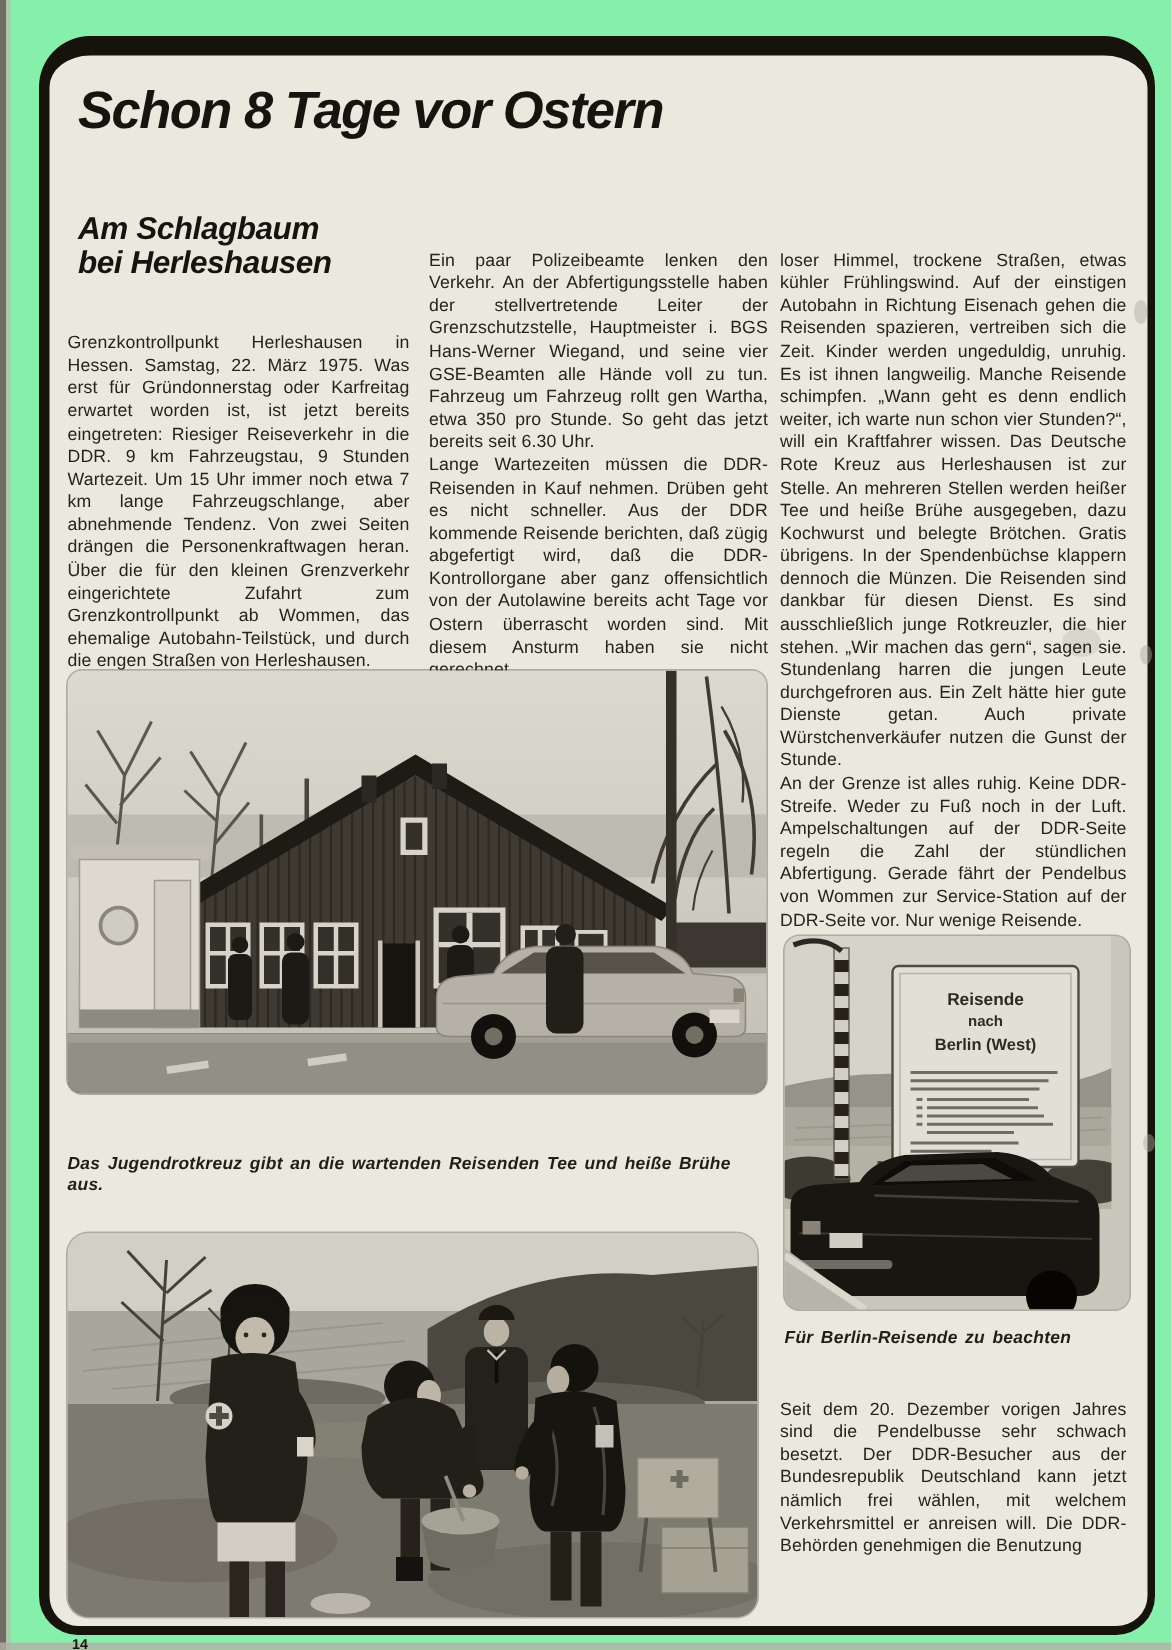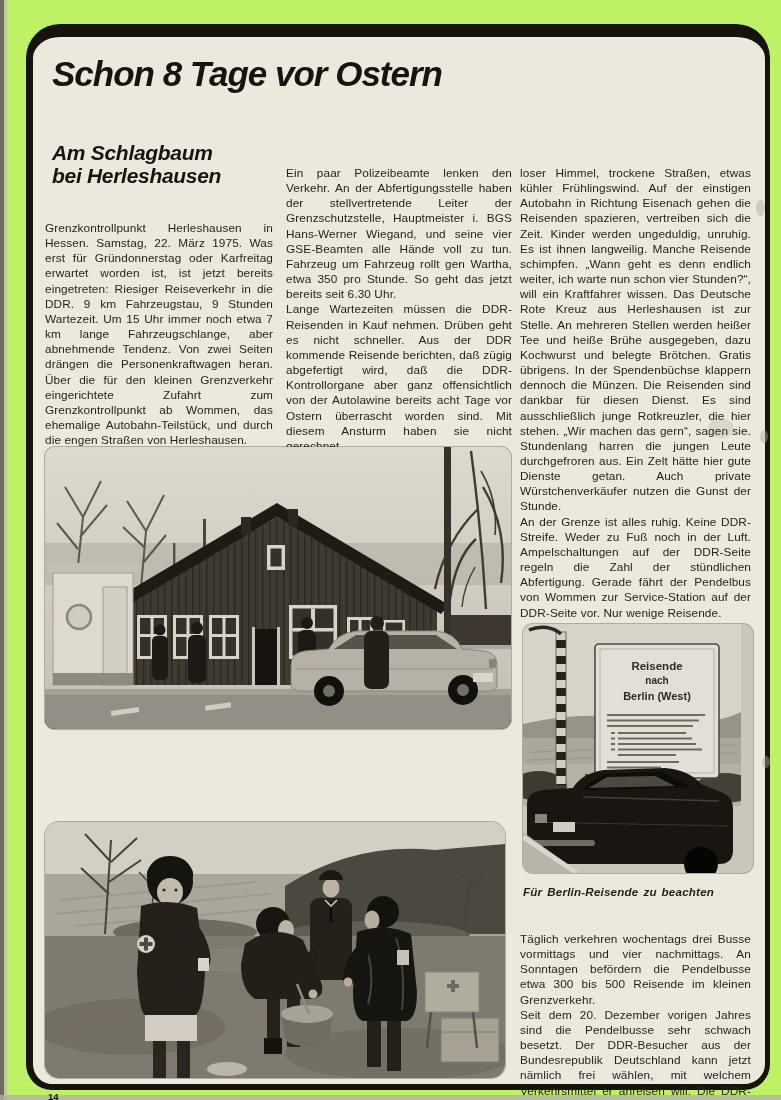--- a/index.html
+++ b/index.html
@@ -4,21 +4,21 @@
 <style>
   html,body{margin:0;padding:0;}
   body{
     width:781px;height:1100px;
     font-family:"Liberation Sans",sans-serif;
     background:#dcd8cc;
     position:relative;overflow:hidden;
   }
   .page{
     position:absolute;left:0;top:0;width:781px;height:1100px;
-    background:#bef264;
+    background:#86efac;
   }
   
   .edge-left{position:absolute;left:0;top:0;width:4px;height:1100px;background:#6e6b63;}
   .edge-left2{position:absolute;left:4px;top:0;width:3px;height:1100px;background:#bcb9ae;opacity:.7;}
   .edge-bottom{position:absolute;left:0;top:1095px;width:781px;height:5px;background:#b3b0a5;opacity:.8;}
   .speck{position:absolute;background:#aeab9f;border-radius:50%;opacity:.45;}
 
   
   .frame{
     position:absolute;left:26px;top:24px;width:744px;height:1066px;
@@ -228,20 +228,21 @@
         <rect x="428" y="226" width="20" height="9" fill="#d9d5ca"></rect>
         <rect x="444" y="212" width="7" height="9" fill="#8a8378"></rect>
       </g>
       <g>
         <circle cx="332" cy="176" r="7" fill="#221f19"></circle>
         <rect x="319" y="184" width="25" height="58" rx="7" fill="#221f19"></rect>
       </g>
     </svg>
   </div>
 
+  <div class="caption cap2">Das Jugendrotkreuz gibt an die wartenden Reisenden Tee und heiße Brühe aus.</div>
 
   <div class="photo photo2">
     <svg viewBox="0 0 460 256" width="460" height="256">
       <rect x="0" y="0" width="460" height="80" fill="#d2cfc5"></rect>
       <rect x="0" y="52" width="460" height="66" fill="#a9a69b"></rect>
       <path d="M240,64 Q310,20 390,28 L460,22 L460,112 L240,112 Z" fill="#4b4840"></path>
       <g stroke="#8f8c81" stroke-width="1.5" opacity=".6">
         <path d="M16,78 L210,60"></path>
           <path d="M10,92 L225,72"></path>
           <path d="M30,104 L235,86"></path>
@@ -380,19 +381,18 @@
         <circle cx="178" cy="240" r="17" fill="#060504"></circle>
       </g>
       <polygon points="0,208 56,249 0,249" fill="#b7b4a9"></polygon>
       <path d="M0,213 L54,249" stroke="#d9d6cb" stroke-width="5"></path>
     </svg>
   </div>
 
   <div class="caption cap3">Für Berlin-Reisende zu beachten</div>
 
   <div class="bodycol col4">
-    <p>Täglich verkehren wochentags drei Busse vormittags und vier nachmittags. An Sonntagen befördern die Pendelbusse etwa 300 bis 500 Reisende im kleinen Grenzverkehr.</p>
     <p>Seit dem 20. Dezember vorigen Jahres sind die Pendelbusse sehr schwach besetzt. Der DDR-Besucher aus der Bundesrepublik Deutschland kann jetzt nämlich frei wählen, mit welchem Verkehrsmittel er anreisen will. Die DDR-Behörden genehmigen die Benutzung</p>
   </div>
 
   <div class="pagenum">14</div>
 
 </div>
 
 </body></html>

